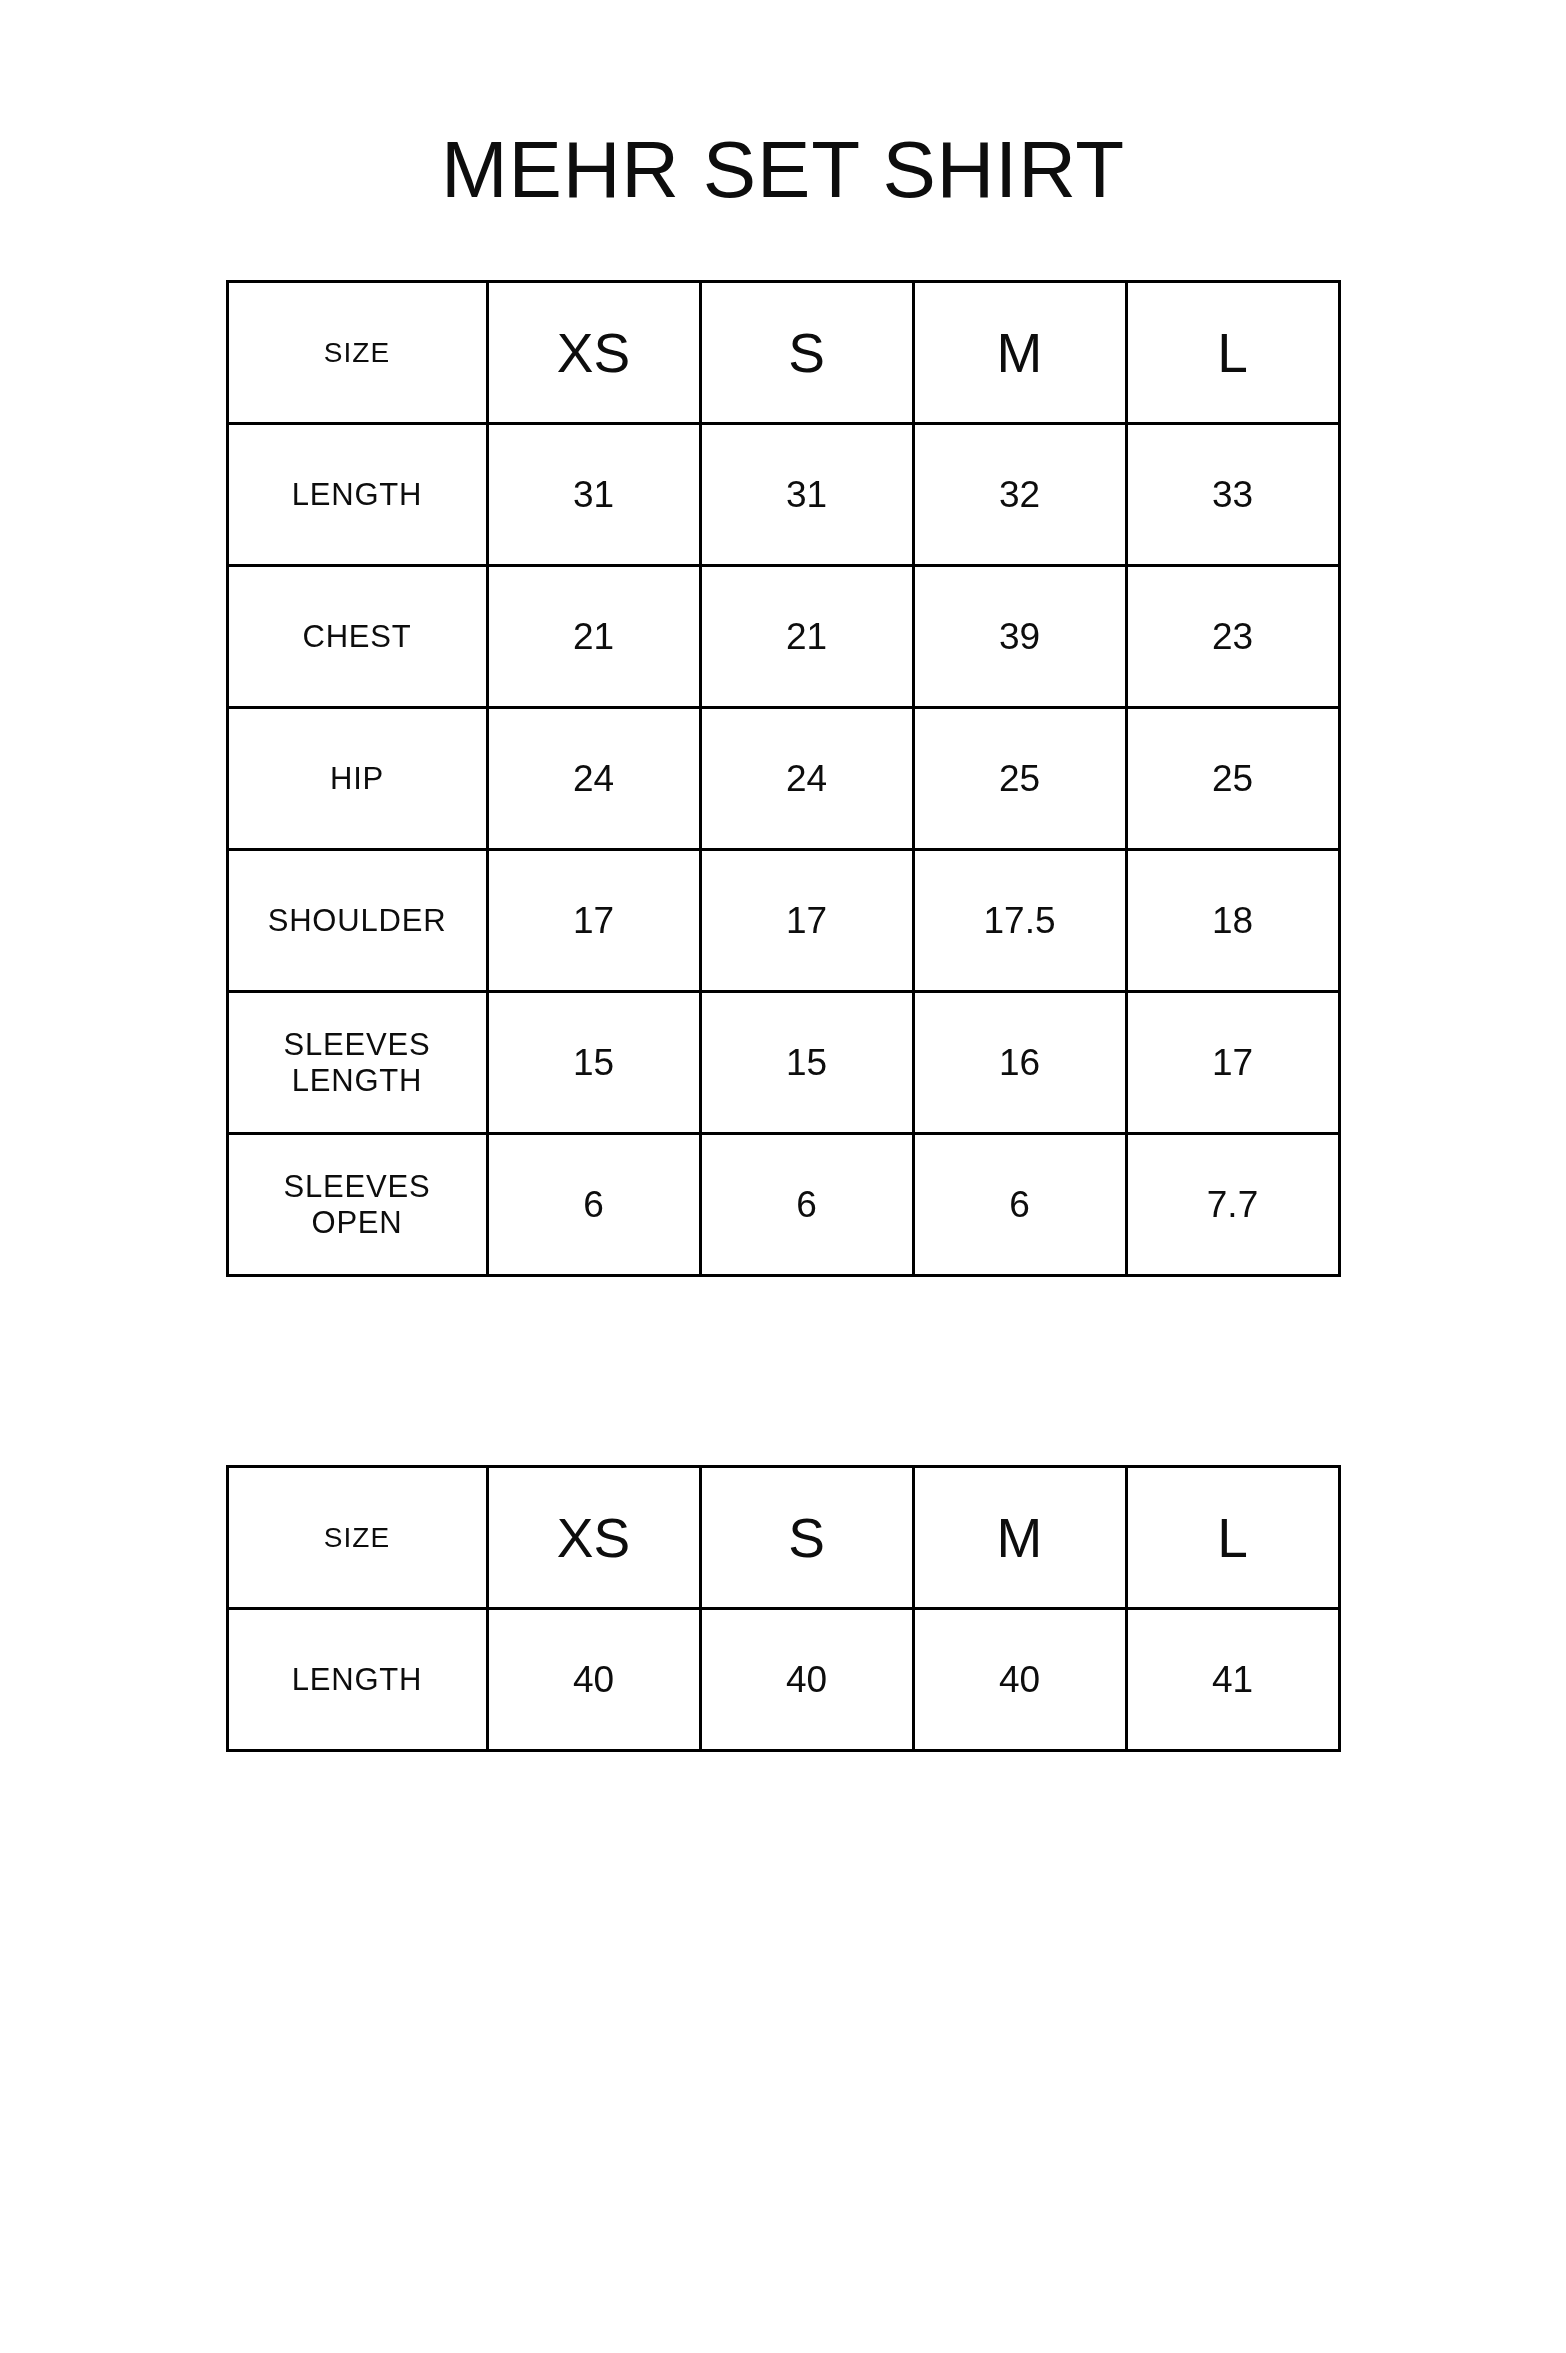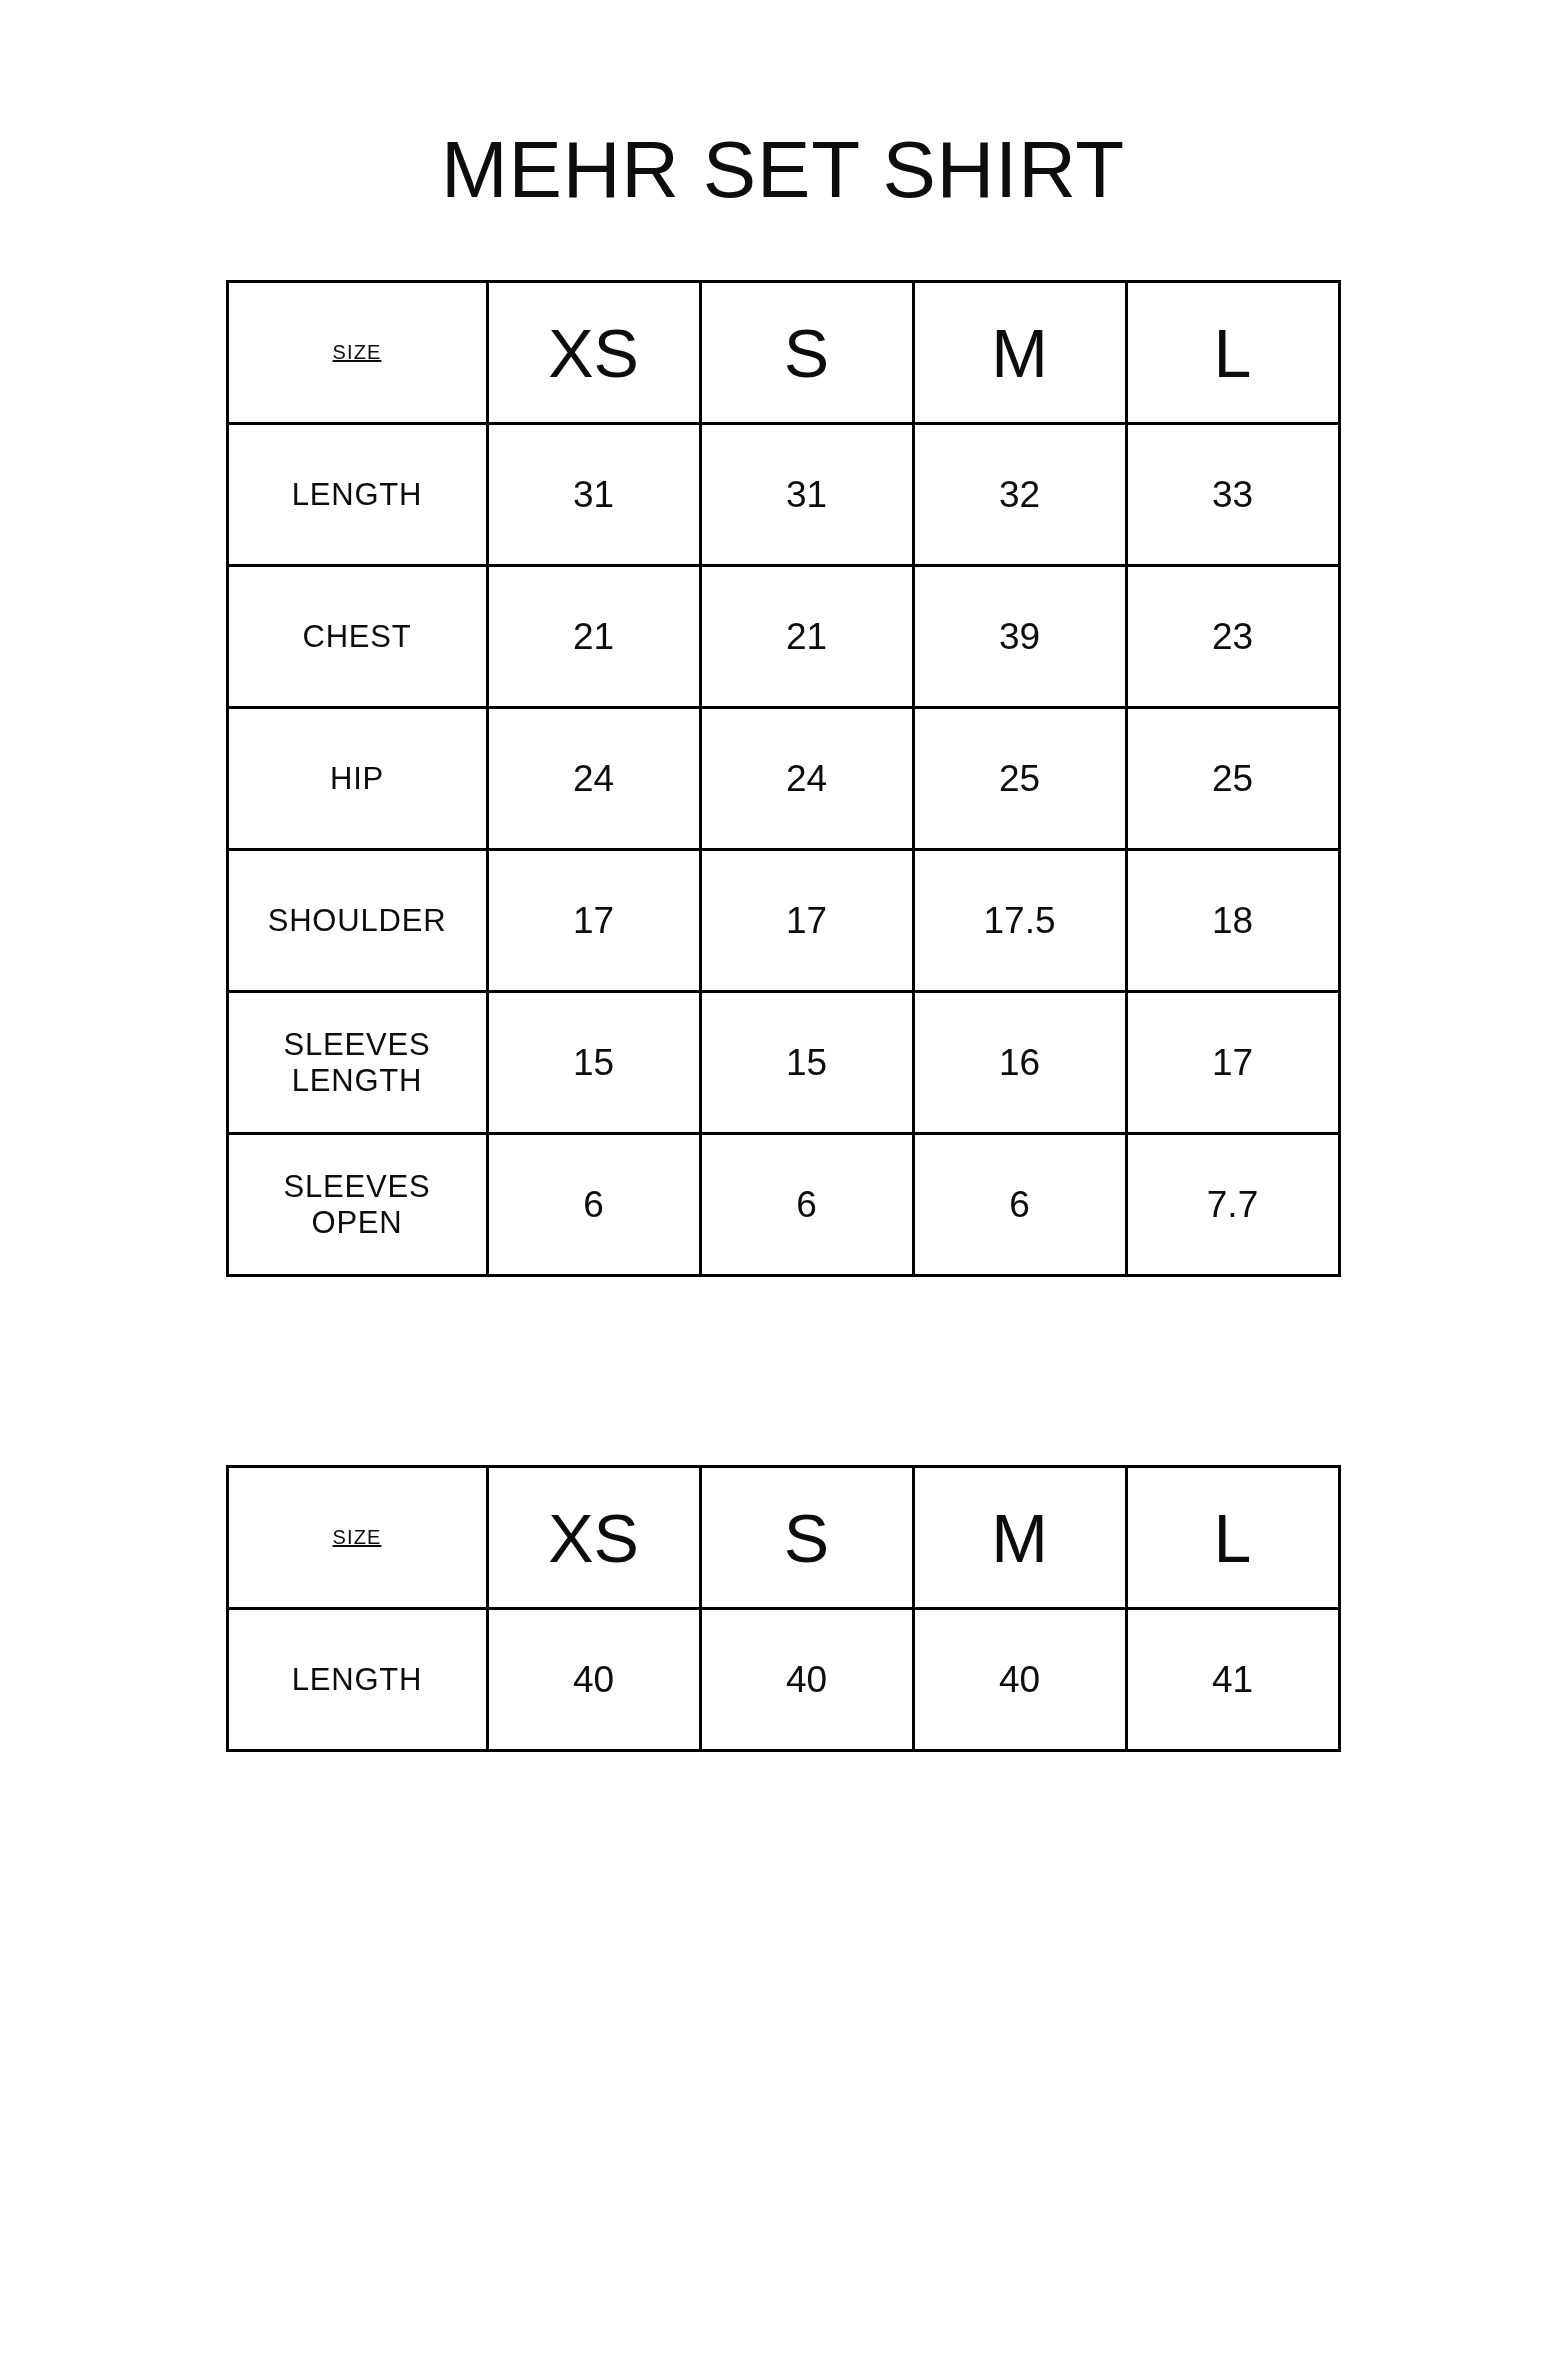--- a/index.html
+++ b/index.html
@@ -68,26 +68,25 @@
     padding: 0;
   }
 
   
   .col-label { width: 260px; }
   .col-val { width: 213px; }
 
   
   .head-row td { height: 139px; }
   .head-row td.label-cell {
-    font-size: 20px;
+    font-size: 28px;
     letter-spacing: 1.1px;
-    text-decoration: underline;
   }
   .head-row td.size-cell {
-    font-size: 68px;
+    font-size: 55px;
     font-weight: 400;
   }
 
   
   .body-row td { height: 139px; }
   .body-row td.label-cell {
     font-size: 31px;
     letter-spacing: 0.8px;
     margin-left: 46px;
   }

